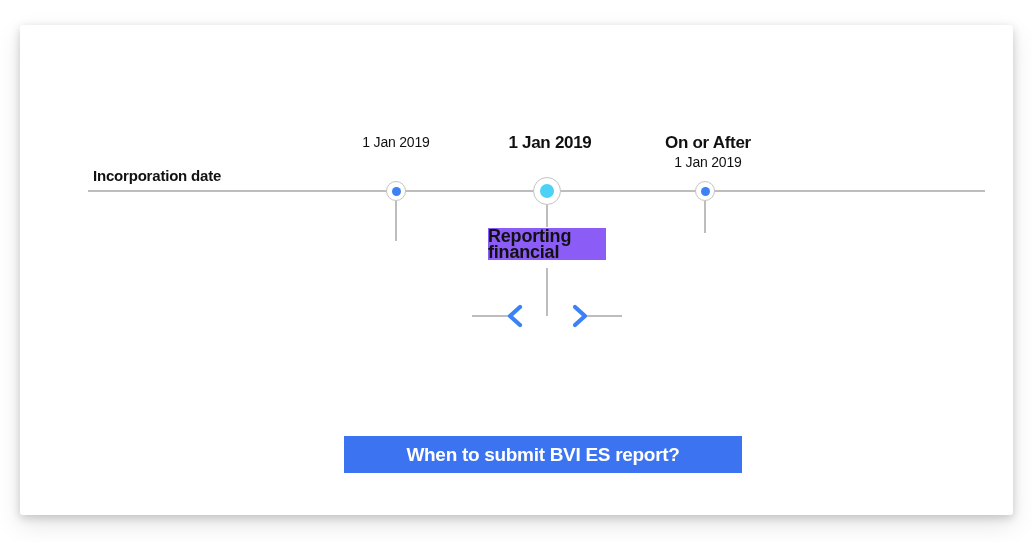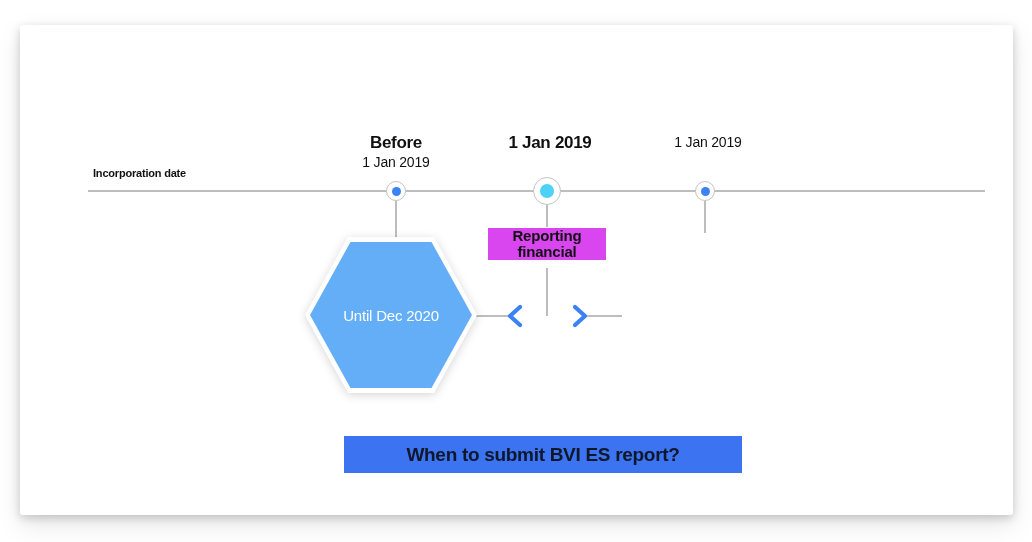--- a/index.html
+++ b/index.html
@@ -40,21 +40,21 @@
     width: 897px;
     height: 2px;
     background: #bdbdbd;
   }
 
   
   .axis-caption {
     position: absolute;
     left: 73px;
     top: 142px;
-    font-size: 11px;
+    font-size: 15px;
     font-weight: bold;
     color: #111111;
     letter-spacing: -0.2px;
     white-space: nowrap;
   }
 
   
   .milestone-head {
     position: absolute;
     text-align: center;
@@ -116,27 +116,27 @@
   .vl-after  { left: 684px; top: 176px; height: 32px; }
   .vl-mid-top    { left: 526px; top: 180px; height: 22px; }
   .vl-mid-bottom { left: 526px; top: 243px; height: 48px; }
 
   
   .deadline-label {
     position: absolute;
     left: 468px;
     top: 203px;
     width: 118px;
-    text-align: center;
-    font-size: 15px;
+    text-align: left;
+    font-size: 18px;
     font-weight: bold;
     line-height: 16px;
     color: #111111;
     letter-spacing: -0.2px;
-    background: #d946ef;
+    background: #8b5cf6;
   }
 
   
   .hline {
     position: absolute;
     height: 1.5px;
     background: #bdbdbd;
     top: 290px;
   }
   .hl-left  { left: 452px; width: 38px; }
@@ -202,48 +202,48 @@
     left: 324px;
     top: 411px;
     width: 398px;
     height: 37px;
     background: #3b73f0;
     display: flex;
     align-items: center;
     justify-content: center;
   }
   .banner-text {
-    color: #0f172a;
+    color: #ffffff;
     font-size: 19px;
     font-weight: bold;
     letter-spacing: -0.3px;
     white-space: nowrap;
   }
 </style>
 </head>
 <body>
 
 <div id="root">
 
   <div class="card">
 
     <div class="timeline-axis"></div>
 
     <div class="axis-caption">Incorporation date</div>
 
     <div class="milestone-head head-before">
-      <span class="m-title">Before</span>
       <span class="m-sub">1 Jan 2019</span>
     </div>
 
     <div class="milestone-head head-mid">
       <span class="m-title">1 Jan 2019</span>
     </div>
 
     <div class="milestone-head head-after">
+      <span class="m-title">On or After</span>
       <span class="m-sub">1 Jan 2019</span>
     </div>
 
     <div class="marker marker-small mk-before">
       <span class="dot"></span>
     </div>
     <div class="marker marker-large mk-mid">
       <span class="dot"></span>
     </div>
     <div class="marker marker-small mk-after">
@@ -267,27 +267,20 @@
       <svg width="26" height="28" viewBox="0 0 26 28" aria-hidden="true">
         <polyline points="17,5 7,14 17,23" fill="none" stroke="#3b82f6" stroke-width="4.2" stroke-linecap="round" stroke-linejoin="round"></polyline>
       </svg>
     </div>
     <div class="chevron chev-right">
       <svg width="26" height="28" viewBox="0 0 26 28" aria-hidden="true">
         <polyline points="9,5 19,14 9,23" fill="none" stroke="#3b82f6" stroke-width="4.2" stroke-linecap="round" stroke-linejoin="round"></polyline>
       </svg>
     </div>
 
-    <div class="hex-wrap hex-left">
-      <div class="hex">
-        <div class="hex-inner">
-          <span class="hex-text">Until Dec 2020</span>
-        </div>
-      </div>
-    </div>
 
 
     <div class="banner">
       <span class="banner-text">When to submit BVI ES report?</span>
     </div>
 
   </div>
 </div>
 
 </body></html>

